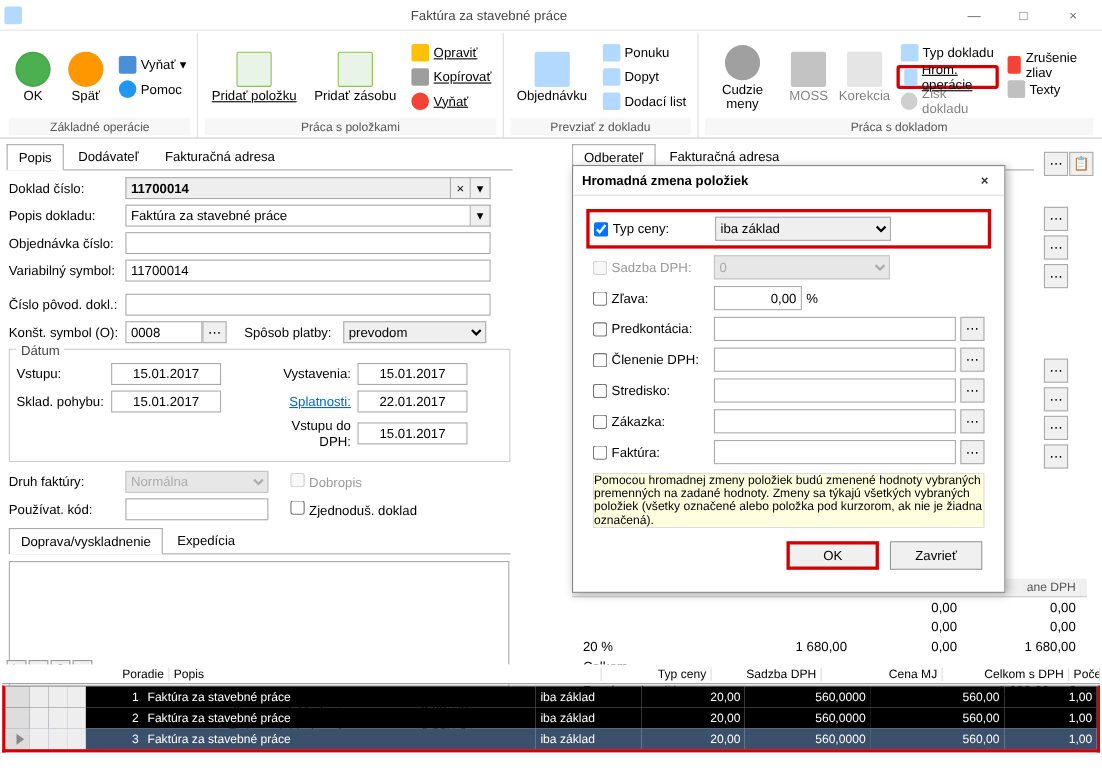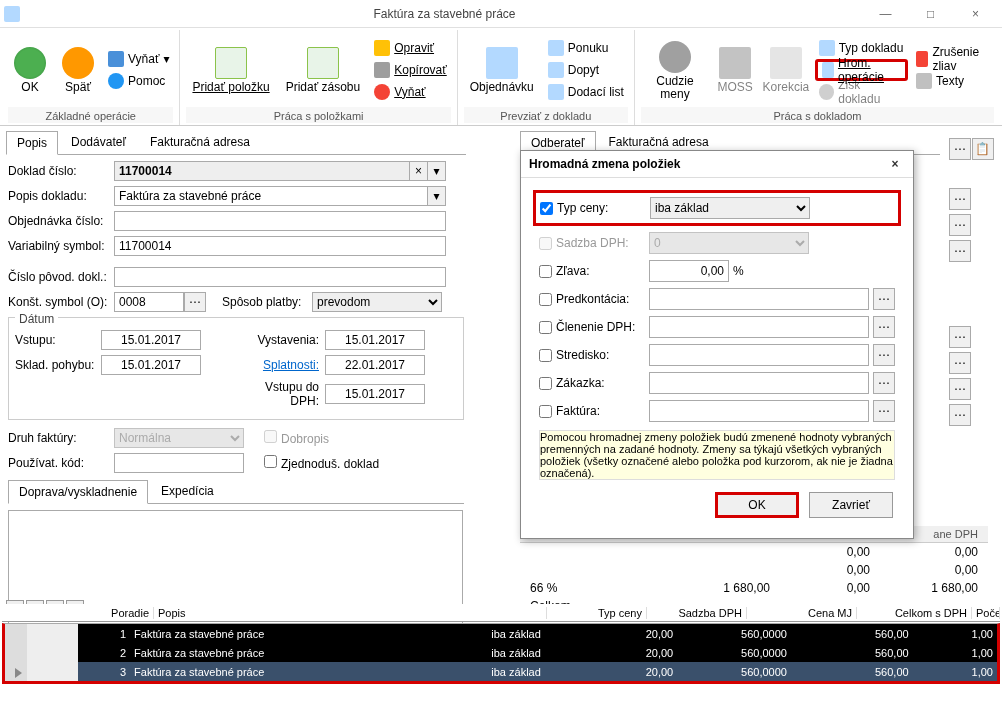--- a/index.html
+++ b/index.html
@@ -397,21 +397,21 @@
         <span class="c3">0,00</span>
         <span class="c4">0,00</span>
       </div>
     <div class="row2">
         <span class="c1"></span>
         <span class="c2"></span>
         <span class="c3">0,00</span>
         <span class="c4">0,00</span>
       </div>
     <div class="row2">
-        <span class="c1">66 %</span>
+        <span class="c1">20 %</span>
         <span class="c2">1 680,00</span>
         <span class="c3">0,00</span>
         <span class="c4">1 680,00</span>
       </div>
     <div class="row2">
         <span class="c1">Celkom</span>
       </div>
     <div class="row2" style="margin-top:4px">
         <span class="c1" style="width:160px">Zostáva uhradiť:</span>
         <span style="flex:1"></span>

